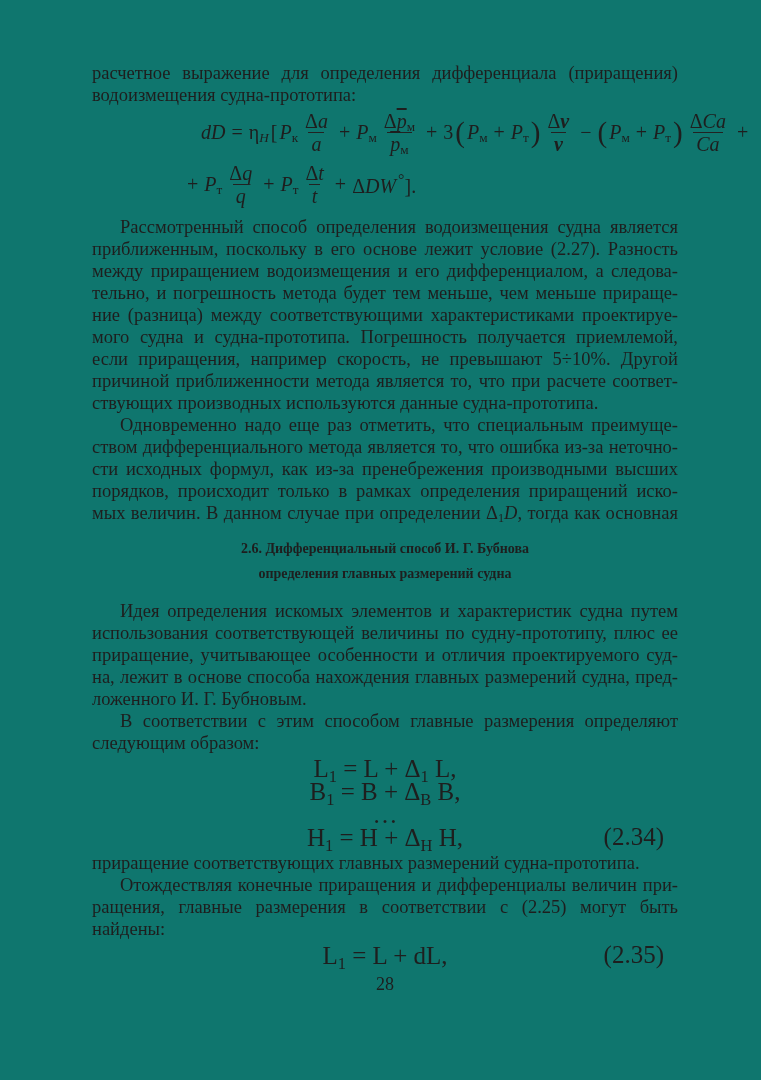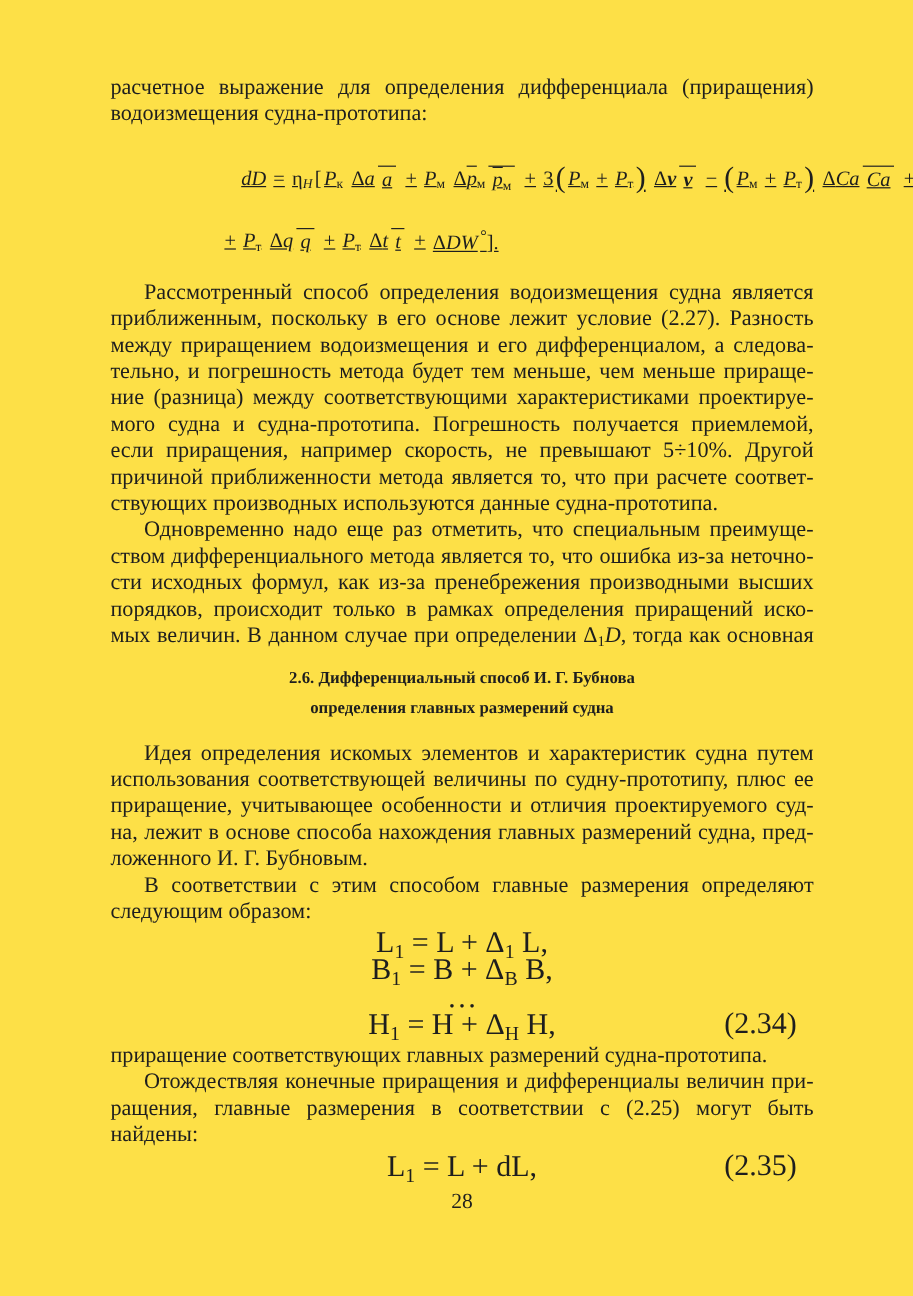--- a/index.html
+++ b/index.html
@@ -1,42 +1,42 @@
 <!DOCTYPE html>
 <html><head>
 <meta charset="utf-8">
 <style>
   html,body { margin:0; padding:0; background:#ffffff; }
   .page {
     position:relative;
     width:761px; height:1080px;
-    background:#fde047;
+    background:#0f766e;
     font-family:"Liberation Serif","DejaVu Serif",serif;
     color:#1e1e1e;
     overflow:hidden;
   }
   .content { position:absolute; left:92px; top:0; width:586px; padding-top:62px; }
 
   
   .para { font-size:18.5px; line-height:22px; }
   .tline { text-align:justify; text-align-last:justify; }
   .tline.last { text-align-last:left; }
   .para.ind .tline:first-child { text-indent:28px; }
 
   sub { font-size:66%; line-height:0; position:relative; top:0.28em; vertical-align:baseline; }
   .it, i { font-style:italic; }
 
   
-  .formula { margin:17px 0 6px 0; font-size:17px;text-decoration:underline; }
+  .formula { margin:0 0 6px 0; font-size:20px; }
   .f-line { display:flex; align-items:center; height:52px; white-space:nowrap; }
   .f-line1 { padding-left:108px; }
   .f-line2 { padding-left:90px; }
   .op { margin:0 5px; }
   .tok { margin:0 1px; }
-  .frac { display:inline-flex; flex-direction:row; align-items:center; margin:0 3px; line-height:20px; }
+  .frac { display:inline-flex; flex-direction:column; align-items:center; margin:0 3px; line-height:20px; }
   .frac .den { border-top:1.3px solid #222; padding:1px 3px 0 3px; }
   .frac .num { padding:0 3px 1px 3px; }
   .bigp { font-size:145%; font-weight:300; margin:0 1px; }
   .ovl { text-decoration:overline; }
   .bv { font-style:italic; font-weight:bold; }
   .degm { font-size:80%; vertical-align:super; margin-left:2px; }
 
   
   .heading { margin:12px 0 14px 0; font-size:14px; line-height:25px; font-weight:bold; text-align:center; }
 

